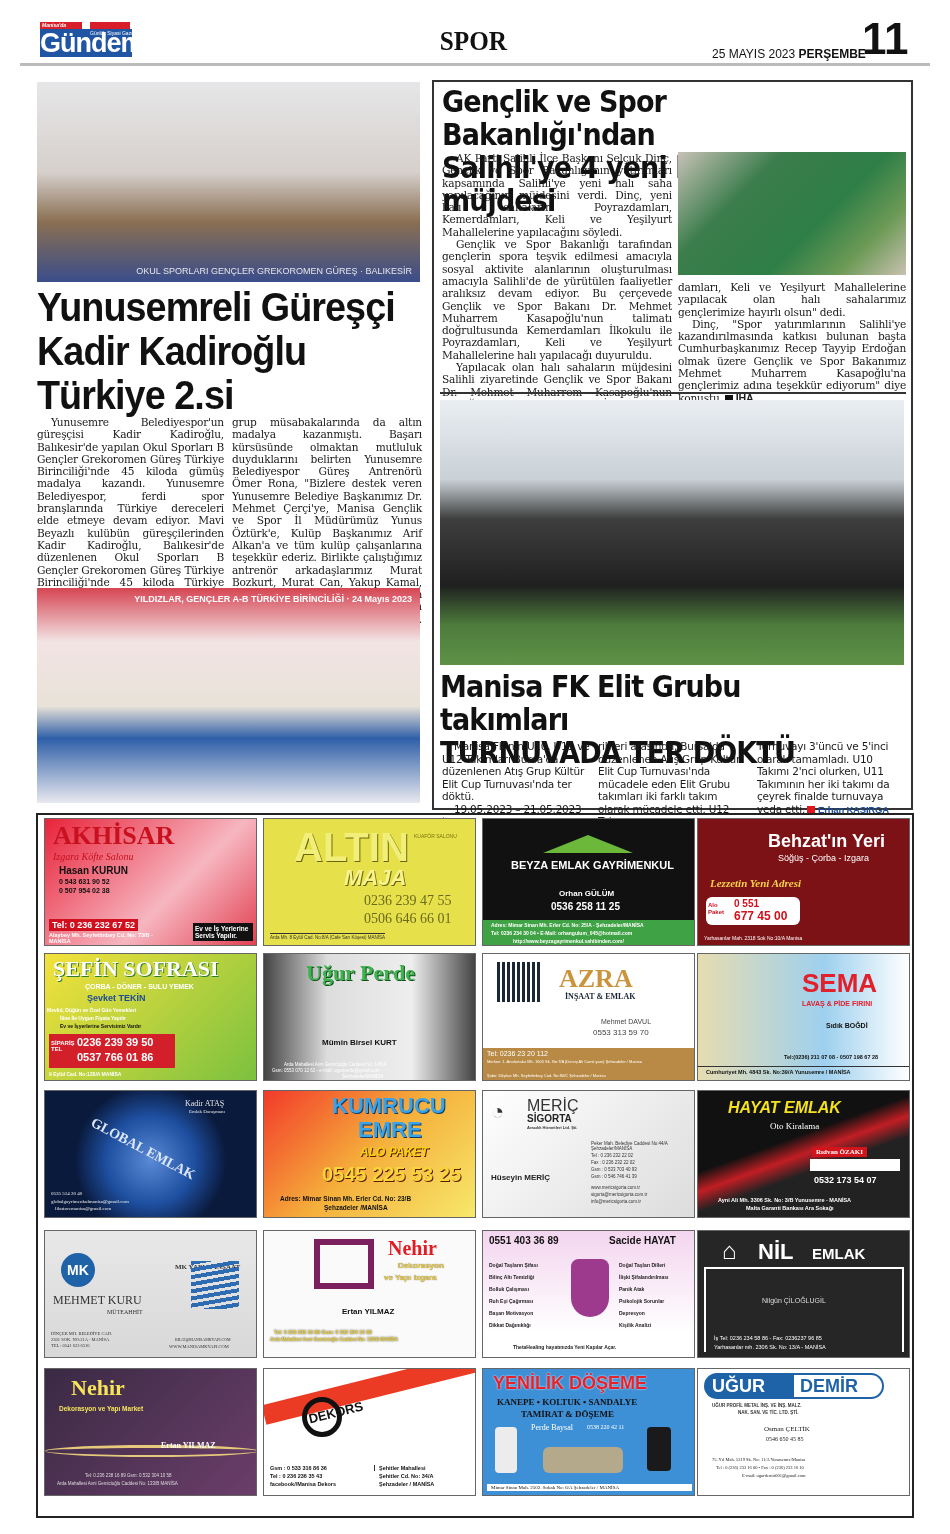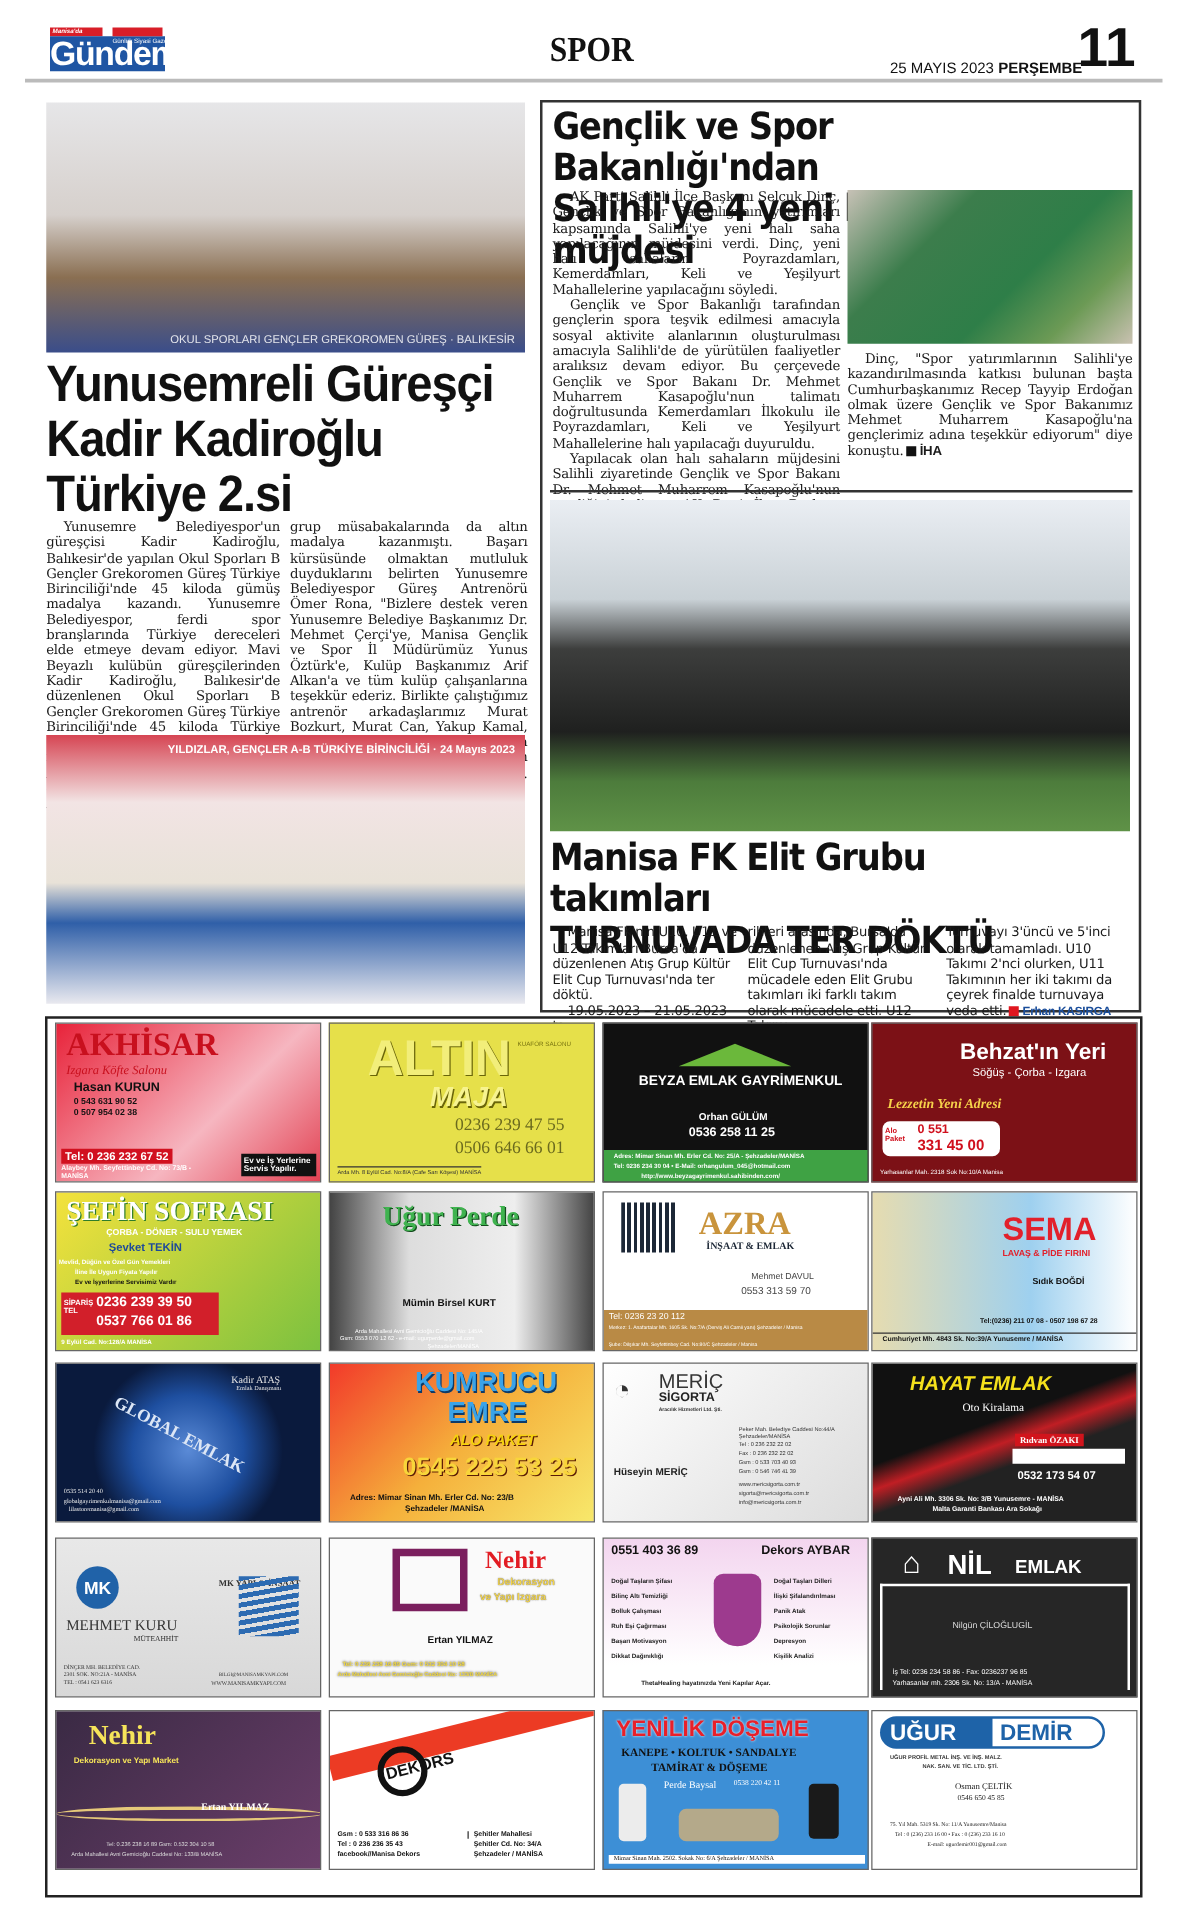--- a/index.html
+++ b/index.html
@@ -75,20 +75,21 @@
   <div>Gençlik ve Spor Bakanlığı'ndan</div>
   <div>Salihli'ye 4 yeni halı saha müjdesi</div>
 </div>
 <div class="abs body-text" style="left:442px;top:152px;width:230px">
   <p>AK Parti Salihli İlçe Başkanı Selçuk Dinç, Gençlik ve Spor Bakanlığı'nın yatırımları kapsamında Salihli'ye yeni halı saha yapılacağının müjdesini verdi. Dinç, yeni halı sahaların Poyrazdamları, Kemerdamları, Keli ve Yeşilyurt Mahallelerine yapılacağını söyledi.</p>
   <p>Gençlik ve Spor Bakanlığı tarafından gençlerin spora teşvik edilmesi amacıyla sosyal aktivite alanlarının oluşturulması amacıyla Salihli'de de yürütülen faaliyetler aralıksız devam ediyor. Bu çerçevede Gençlik ve Spor Bakanı Dr. Mehmet Muharrem Kasapoğlu'nun talimatı doğrultusunda Kemerdamları İlkokulu ile Poyrazdamları, Keli ve Yeşilyurt Mahallelerine halı yapılacağı duyuruldu.</p>
   <p>Yapılacak olan halı sahaların müjdesini Salihli ziyaretinde Gençlik ve Spor Bakanı Dr. Mehmet Muharrem Kasapoğlu'nun verdiğini belirten AK Parti İlçe Başkanı Selçuk Dinç, "Salihli'de gelecek nesillerin sporla iç içe yetişmesi ve eğitimde başarılı olmaları için yapılan yatırımlara, yenileri eklenmeye devam ediyor. Poyrazdamları, Kemer-</p>
 </div>
 <div class="abs ph3"></div>
 <div class="abs body-text" style="left:678px;top:281px;width:228px">
+  <p style="text-indent:0">damları, Keli ve Yeşilyurt Mahallelerine yapılacak olan halı sahalarımız gençlerimize hayırlı olsun" dedi.</p>
   <p><span>Dinç, "Spor yatırımlarının Salihli'ye kazandırılmasında katkısı bulunan başta Cumhurbaşkanımız Recep Tayyip Erdoğan olmak üzere Gençlik ve Spor Bakanımız Mehmet Muharrem Kasapoğlu'na gençlerimiz adına teşekkür ediyorum" diye konuştu.</span><span class="sqk"></span><b style="font-family:'Liberation Sans',sans-serif">İHA</b></p>
 </div>
 <div class="abs sep"></div>
 
 <div class="abs ph4"></div>
 <div class="abs hl-bottom">
   <div>Manisa FK Elit Grubu takımları</div>
   <div>TURNUVADA TER DÖKTÜ</div>
 </div>
 <div class="abs sans-text" style="left:442px;top:740px;width:148px">
@@ -132,21 +133,21 @@
   <div class="t" style="left:8px;top:111px;font:bold 5px sans-serif;color:#fff">Tel: 0236 234 30 04 • E-Mail: orhangulum_045@hotmail.com</div>
   <div class="t" style="left:30px;top:119px;font:bold 5px sans-serif;color:#fff">http://www.beyzagayrimenkul.sahibinden.com/</div>
 </div>
 <div class="ad" style="left:697px;top:818px;background:#7c1116">
   <div class="t" style="left:70px;top:12px;font:bold 18px sans-serif;color:#fff">Behzat'ın Yeri</div>
   <div class="t" style="left:80px;top:34px;font:9px sans-serif;color:#fff">Söğüş - Çorba - Izgara</div>
   <div class="t" style="left:12px;top:58px;font:italic bold 11px 'Liberation Serif',serif;color:#f6d24a">Lezzetin Yeni Adresi</div>
   <div class="t" style="left:8px;top:78px;width:94px;height:28px;background:#fff;border-radius:6px"></div>
   <div class="t" style="left:10px;top:83px;font:bold 6px sans-serif;color:#d0101d;white-space:normal;width:20px;line-height:7px">Alo Paket</div>
   <div class="t" style="left:36px;top:79px;font:bold 10px sans-serif;color:#d0101d">0 551</div>
-  <div class="t" style="left:36px;top:90px;font:bold 12px sans-serif;color:#d0101d">331 45 00</div>
+  <div class="t" style="left:36px;top:90px;font:bold 12px sans-serif;color:#d0101d">677 45 00</div>
   <div class="t" style="left:6px;top:116px;font:5px sans-serif;color:#fff">Yarhasanlar Mah. 2318 Sok No:10/A Manisa</div>
 </div>
 
 <div class="ad" style="left:44px;top:953px;background:linear-gradient(135deg,#f4e23c,#7cc13f)">
   <div class="t" style="left:8px;top:2px;font:bold 22px 'Liberation Serif',serif;color:#fff;text-shadow:1px 1px 0 #2f7d2a">ŞEFİN SOFRASI</div>
   <div class="t" style="left:40px;top:29px;font:bold 7px sans-serif;color:#fff">ÇORBA - DÖNER - SULU YEMEK</div>
   <div class="t" style="left:42px;top:39px;font:bold 9px sans-serif;color:#1d4a9a">Şevket TEKİN</div>
   <div class="t" style="left:2px;top:53px;font:bold 5px sans-serif;color:#fff">Mevlid, Düğün ve Özel Gün Yemekleri</div>
   <div class="t" style="left:15px;top:61px;font:bold 5px sans-serif;color:#fff">İline İle Uygun Fiyata Yapılır</div>
   <div class="t" style="left:15px;top:69px;font:bold 5px sans-serif;color:#111">Ev ve İşyerlerine Servisimiz Vardır</div>
@@ -239,21 +240,21 @@
   <div class="t" style="left:50px;top:8px;width:60px;height:50px;border:6px solid #7b1f5e"></div>
   <div class="t" style="left:124px;top:6px;font:bold 20px 'Liberation Serif',serif;color:#e21c23">Nehir</div>
   <div class="t" style="left:134px;top:30px;font:bold 8px sans-serif;color:#f1d34c;text-shadow:0 0 1px #333">Dekorasyon</div>
   <div class="t" style="left:120px;top:42px;font:bold 8px sans-serif;color:#f1d34c;text-shadow:0 0 1px #333">ve Yapı Izgara</div>
   <div class="t" style="left:78px;top:76px;font:bold 8px sans-serif;color:#111">Ertan YILMAZ</div>
   <div class="t" style="left:10px;top:98px;font:bold 5px sans-serif;color:#f3d940;text-shadow:0 0 2px #000">Tel: 0 236 238 16 89  Gsm: 0 532 304 10 58</div>
   <div class="t" style="left:6px;top:106px;font:bold 4.5px sans-serif;color:#f3d940;text-shadow:0 0 2px #000">Arda Mahallesi Avni Gemicioğlu Caddesi No: 133/B MANİSA</div>
 </div>
 <div class="ad" style="left:482px;top:1230px;background:linear-gradient(180deg,#f3d5ef,#fff 80%)">
   <div class="t" style="left:6px;top:4px;font:bold 10px sans-serif;color:#111">0551 403 36 89</div>
-  <div class="t" style="left:126px;top:4px;font:bold 10px sans-serif;color:#111">Dekors AYBAR</div>
+  <div class="t" style="left:126px;top:4px;font:bold 10px sans-serif;color:#111">Sacide HAYAT</div>
   <div class="t" style="left:88px;top:28px;width:38px;height:58px;background:#9d3a8e;border-radius:8px 8px 20px 20px"></div>
   <div class="t" style="left:6px;top:28px;font:bold 5px sans-serif;color:#222;line-height:12px;white-space:pre"><div>Doğal Taşların Şifası</div><div>Bilinç Altı Temizliği</div><div>Bolluk Çalışması</div><div>Ruh Eşi Çağırması</div><div>Başarı Motivasyon</div><div>Dikkat Dağınıklığı</div></div>
   <div class="t" style="left:136px;top:28px;font:bold 5px sans-serif;color:#222;line-height:12px">
       <div>Doğal Taşları Dilleri</div>
       <div>İlişki Şifalandırılması</div>
       <div>Panik Atak</div>
       <div>Psikolojik Sorunlar</div>
       <div>Depresyon</div>
       <div>Kişilik Analizi</div>
     </div>

